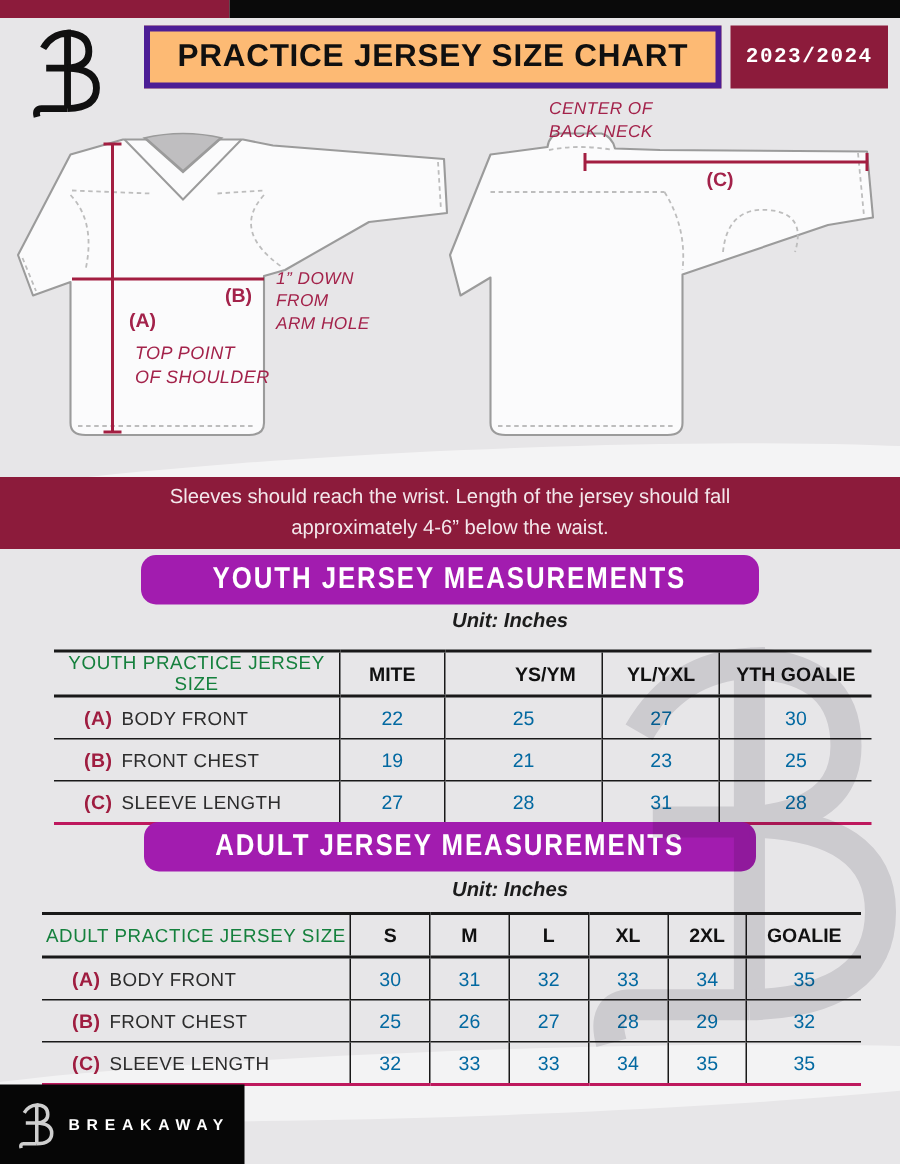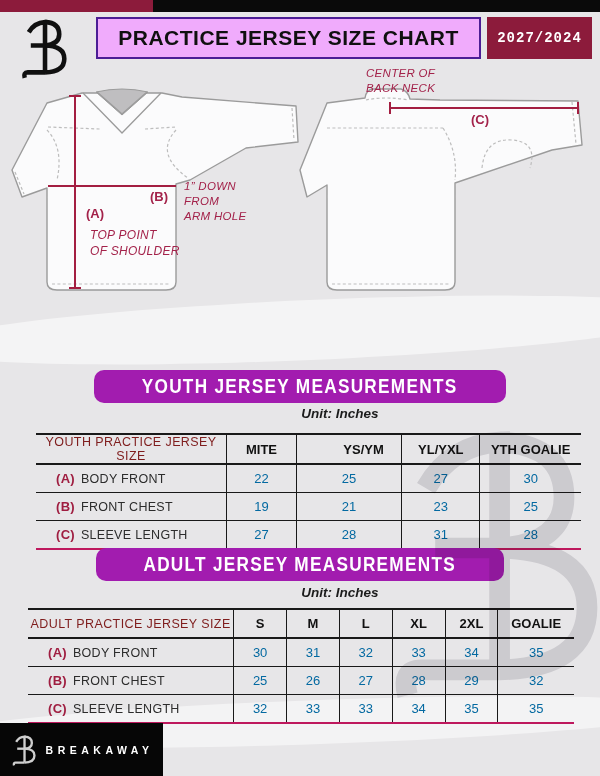--- a/index.html
+++ b/index.html
@@ -4,22 +4,22 @@
 <style>
   html,body{margin:0;padding:0;background:#cfcfd1;}
   .page{position:relative;width:600px;height:776px;margin:0 auto;background:#E7E6E8;
         overflow:hidden;font-family:"Liberation Sans",sans-serif;}
   
   .topbar{position:absolute;top:0;left:0;width:600px;height:12px;display:flex;z-index:3;}
   .topbar .seg-maroon{width:153px;height:12px;background:#8C1B3B;}
   .topbar .seg-black{flex:1;height:12px;background:#0A0A0A;}
   
   .logo{position:absolute;top:15px;left:16px;width:56px;height:66px;color:#101010;z-index:4;}
-  .title-box{position:absolute;top:17px;left:96px;width:385px;height:42px;background:#f0abfc;
-             border:2px solid #4c1d95;box-sizing:border-box;display:flex;align-items:center;justify-content:center;z-index:3;}
+  .title-box{position:absolute;top:17px;left:96px;width:385px;height:42px;background:#fdba74;
+             border:4px solid #4c1d95;box-sizing:border-box;display:flex;align-items:center;justify-content:center;z-index:3;}
   .title-box span{font-size:21px;font-weight:bold;color:#101010;letter-spacing:.5px;white-space:nowrap;}
   .year-box{position:absolute;top:17px;left:487px;width:105px;height:42px;background:#8C1B3B;
             display:flex;align-items:center;justify-content:center;z-index:3;}
   .year-box span{font-family:"Liberation Mono",monospace;font-size:14px;font-weight:bold;color:#fff;letter-spacing:1px;}
   
   .sw1{position:absolute;top:300px;left:-80px;width:780px;height:60px;background:#fff;opacity:.55;
        border-radius:50%;transform:rotate(-2.5deg);z-index:1;}
   .sw2{position:absolute;top:700px;left:-60px;width:760px;height:44px;background:#fff;opacity:.5;
        border-radius:50%;transform:rotate(-2deg);z-index:1;}
   
@@ -48,21 +48,21 @@
   .t-youth{top:370px;} .t-adult{top:548px;}
   
   table{border-collapse:collapse;table-layout:fixed;position:absolute;z-index:3;background:transparent;}
   .tbl-youth{top:433px;left:36px;width:545px;}
   .tbl-adult{top:608px;left:28px;width:546px;}
   th,td{height:27px;padding:0;font-size:13px;}
   thead th{border-top:2px solid #191919;border-bottom:2px solid #191919;}
   tbody td{border-top:1.5px solid #191919;}
   tbody tr:last-child td{border-bottom:2px solid #be185d;}
   th:not(:last-child),td:not(:last-child){border-right:1.5px solid #191919;}
-  th.col-label{font-weight:normal;color:#7f1d1d;font-size:12.5px;letter-spacing:.4px;text-align:center;}
+  th.col-label{font-weight:normal;color:#15803d;font-size:12.5px;letter-spacing:.4px;text-align:center;}
   th.col-size{font-weight:bold;color:#111;}
   td.row-label{text-align:left;padding-left:20px;color:#2c2c2c;font-size:12.5px;letter-spacing:.3px;}
   td.val{text-align:center;color:#0369a1;}
   .rkey{color:#9F1D40;font-weight:bold;font-size:13px;margin-right:6px;}
   .tbl-youth th:nth-child(1){width:37%;} .tbl-youth th:nth-child(2){width:13.4%;}
   .tbl-youth th:nth-child(3){width:15%;padding-left:29px;} .tbl-youth th:nth-child(4){width:15%;}
   .tbl-youth th:nth-child(5){width:19.6%;}
   .tbl-adult th:nth-child(1){width:38%;}
   .tbl-adult th:nth-child(2),.tbl-adult th:nth-child(3),.tbl-adult th:nth-child(4),
   .tbl-adult th:nth-child(5),.tbl-adult th:nth-child(6){width:9.6%;}
@@ -106,21 +106,21 @@
   </div>
 
   <svg class="logo" viewBox="0 0 100 130">
     <use href="#bmono"></use>
   </svg>
 
   <div class="title-box">
     <span>PRACTICE JERSEY SIZE CHART</span>
   </div>
   <div class="year-box">
-    <span>2027/2024</span>
+    <span>2023/2024</span>
   </div>
 
   <div class="sw1"></div>
   <div class="sw2"></div>
 
   <svg class="diagram" viewBox="0 0 600 252">
 
     <g>
       <path class="jersey-stroke" d="M47,43 L82,33 L162,33 L182,37 L296,46 L298,82 L246,88 L190,120 L176,124
         L176,222 Q176,230 166,230 L57,230 Q47,230 47,222 L47,128 L22,137 L12,110 Z"></path>
@@ -159,20 +159,24 @@
   <div class="dlabel ddesc lbl-a-desc">TOP POINT
 OF SHOULDER</div>
   <div class="dlabel dkey lbl-b-key">(B)</div>
   <div class="dlabel ddesc lbl-b-desc">1” DOWN
 FROM
 ARM HOLE</div>
   <div class="dlabel dkey lbl-c-key">(C)</div>
   <div class="dlabel ddesc lbl-neck">CENTER OF
 BACK NECK</div>
 
+  <div class="banner">
+    <div>Sleeves should reach the wrist. Length of the jersey should fall</div>
+    <div>approximately 4-6” below the waist.</div>
+  </div>
 
   <div class="sec-title t-youth">
     <div class="box"><span>YOUTH JERSEY MEASUREMENTS</span></div>
   </div>
   <div class="unit unit-youth">Unit: Inches</div>
   <table class="tbl-youth">
       <thead>
         <tr>
           <th class="col-label">YOUTH PRACTICE JERSEY SIZE</th>
           <th class="col-size">MITE</th>

